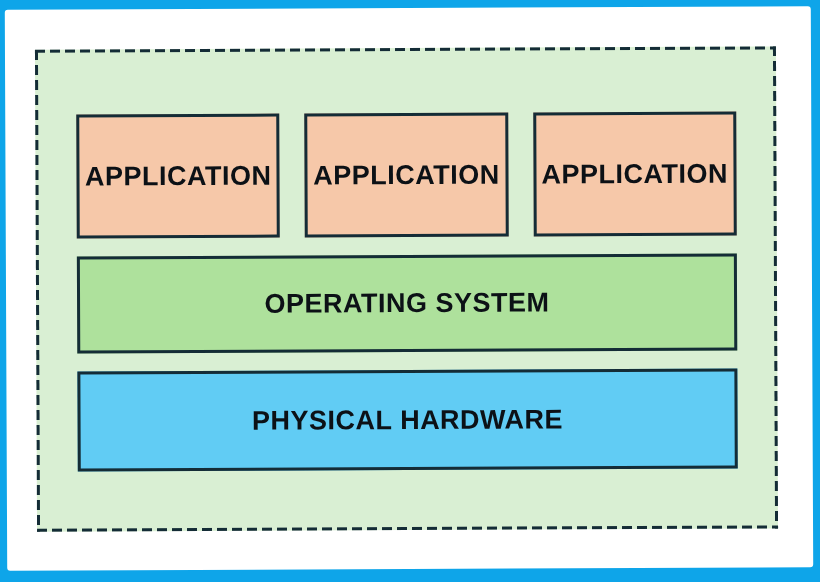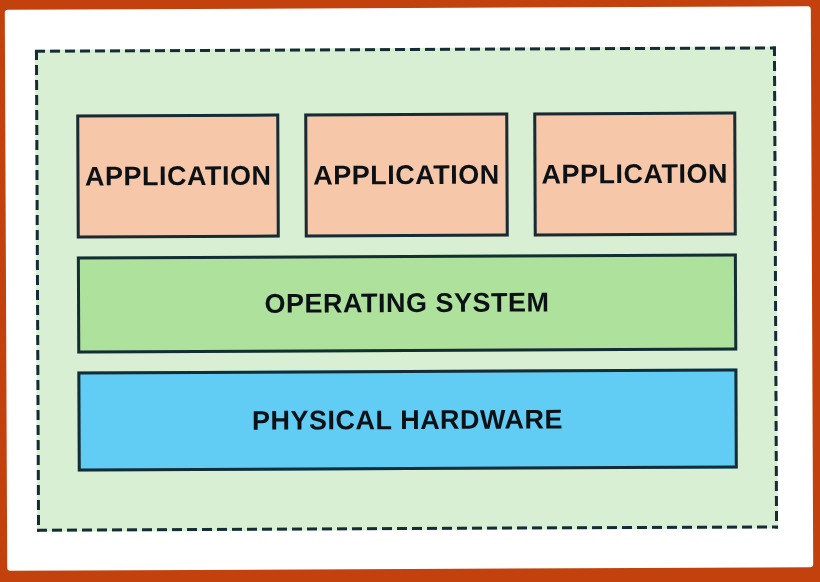--- a/index.html
+++ b/index.html
@@ -5,21 +5,21 @@
   html, body {
     margin: 0;
     padding: 0;
     background: #0e2a36;
     font-family: "Liberation Sans", "DejaVu Sans", sans-serif;
   }
   .stage {
     position: relative;
     width: 820px;
     height: 582px;
-    background: #c2410c;
+    background: #0ea5e9;
     overflow: hidden;
   }
   .paper {
     position: absolute;
     left: 6px;
     top: 8px;
     width: 806px;
     height: 561px;
     background: #ffffff;
     border-radius: 3px;

